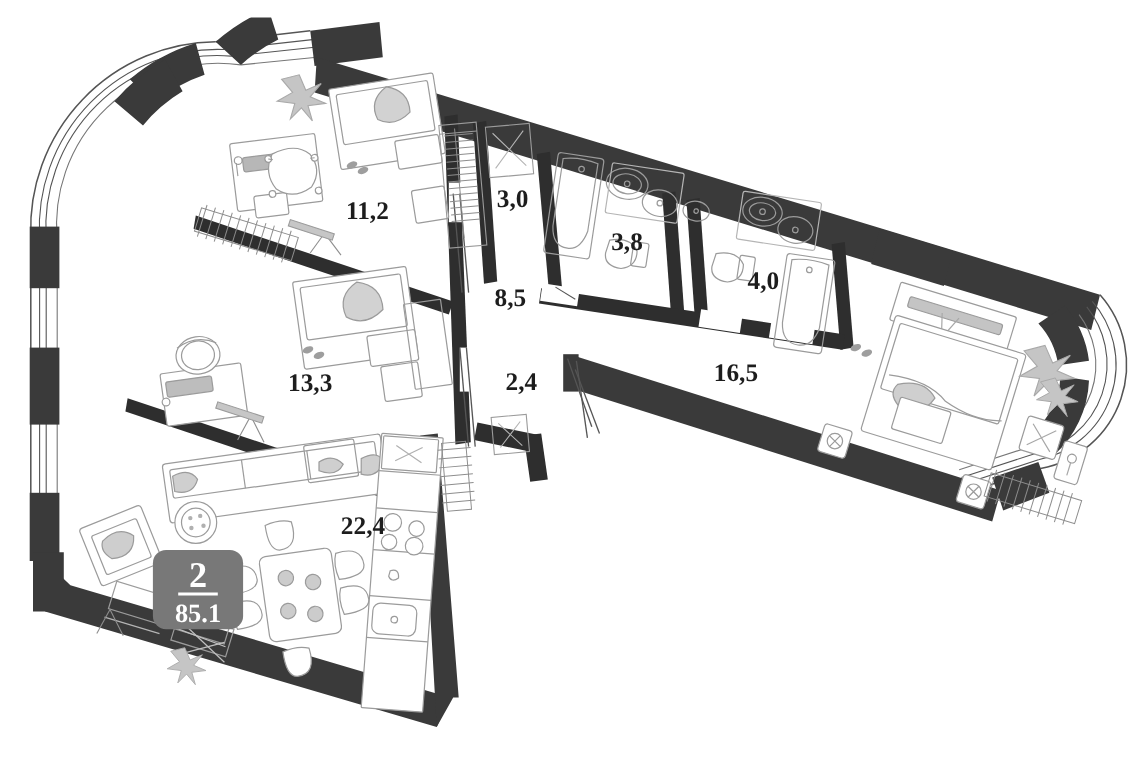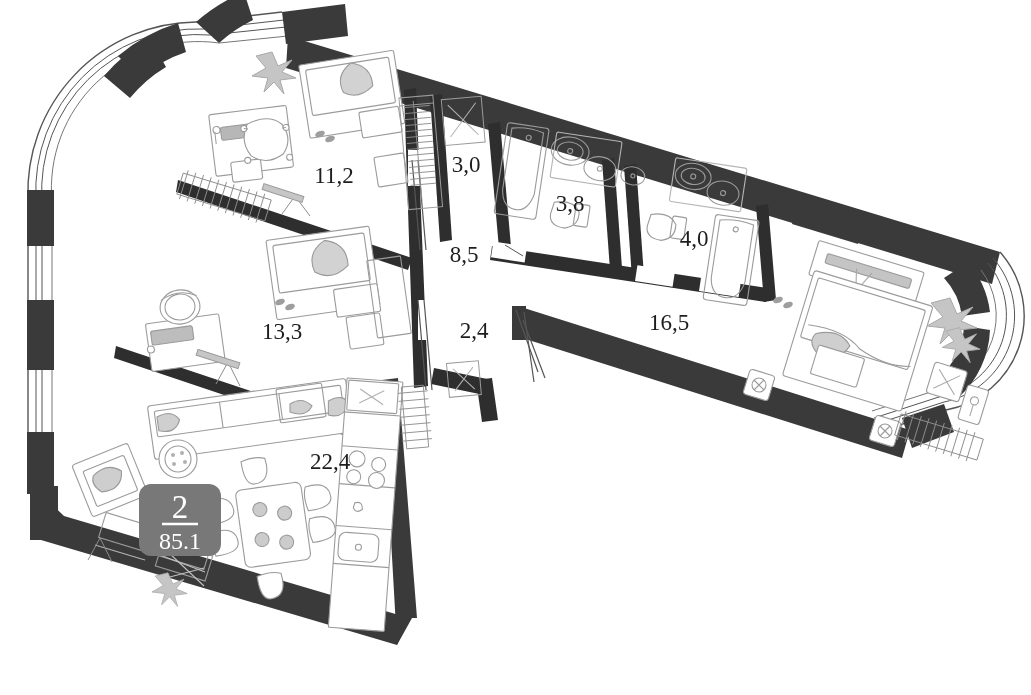--- a/index.html
+++ b/index.html
@@ -9,23 +9,24 @@
   }
   body {
     width: 1031px;
     height: 695px;
     position: relative;
     font-family: "Liberation Sans", sans-serif;
     overflow: hidden;
   }
   #plan-root {
     position: absolute;
-    left: 0; top: 0;
+    left: 0; top: 16px;
     width: 1031px;
     height: 525px;
+    font-weight: bold;
   }
   svg#floorplan {
     display: block;
     width: 1031px;
     height: 695px;
   }
   .room-label {
     font-family: "Liberation Serif", serif;
     font-size: 23px;
     fill: #1d1d1d;

